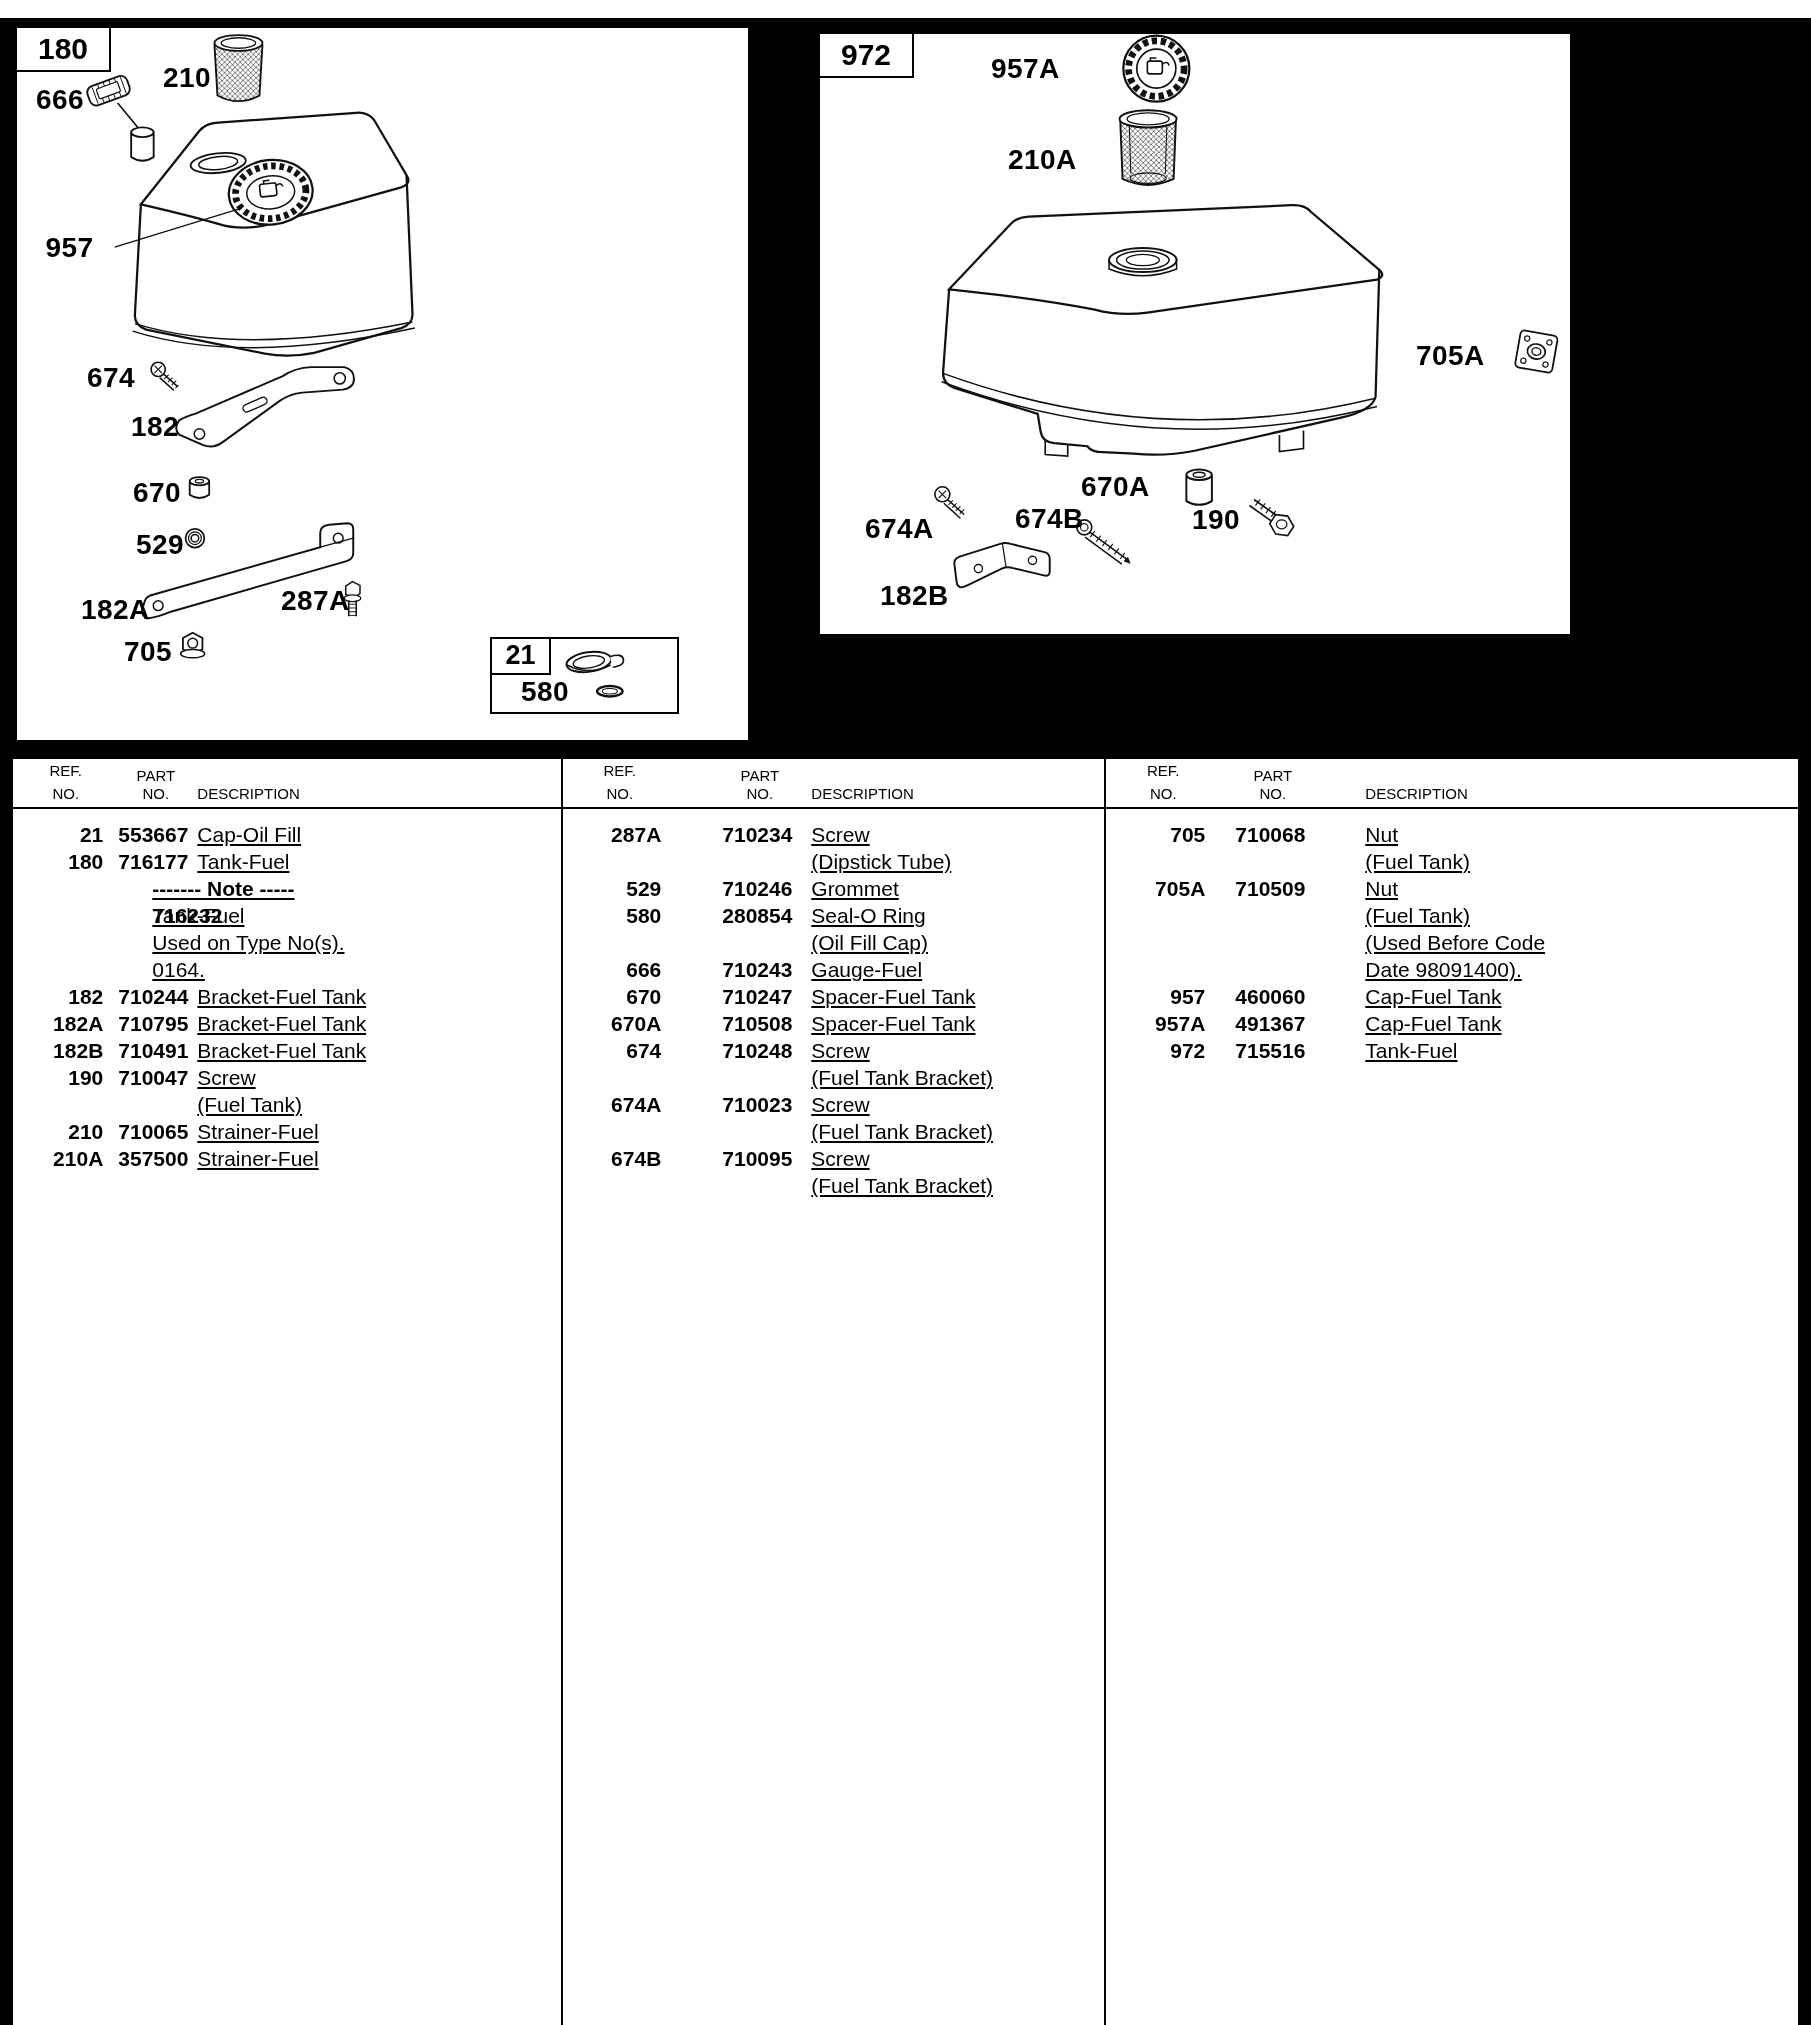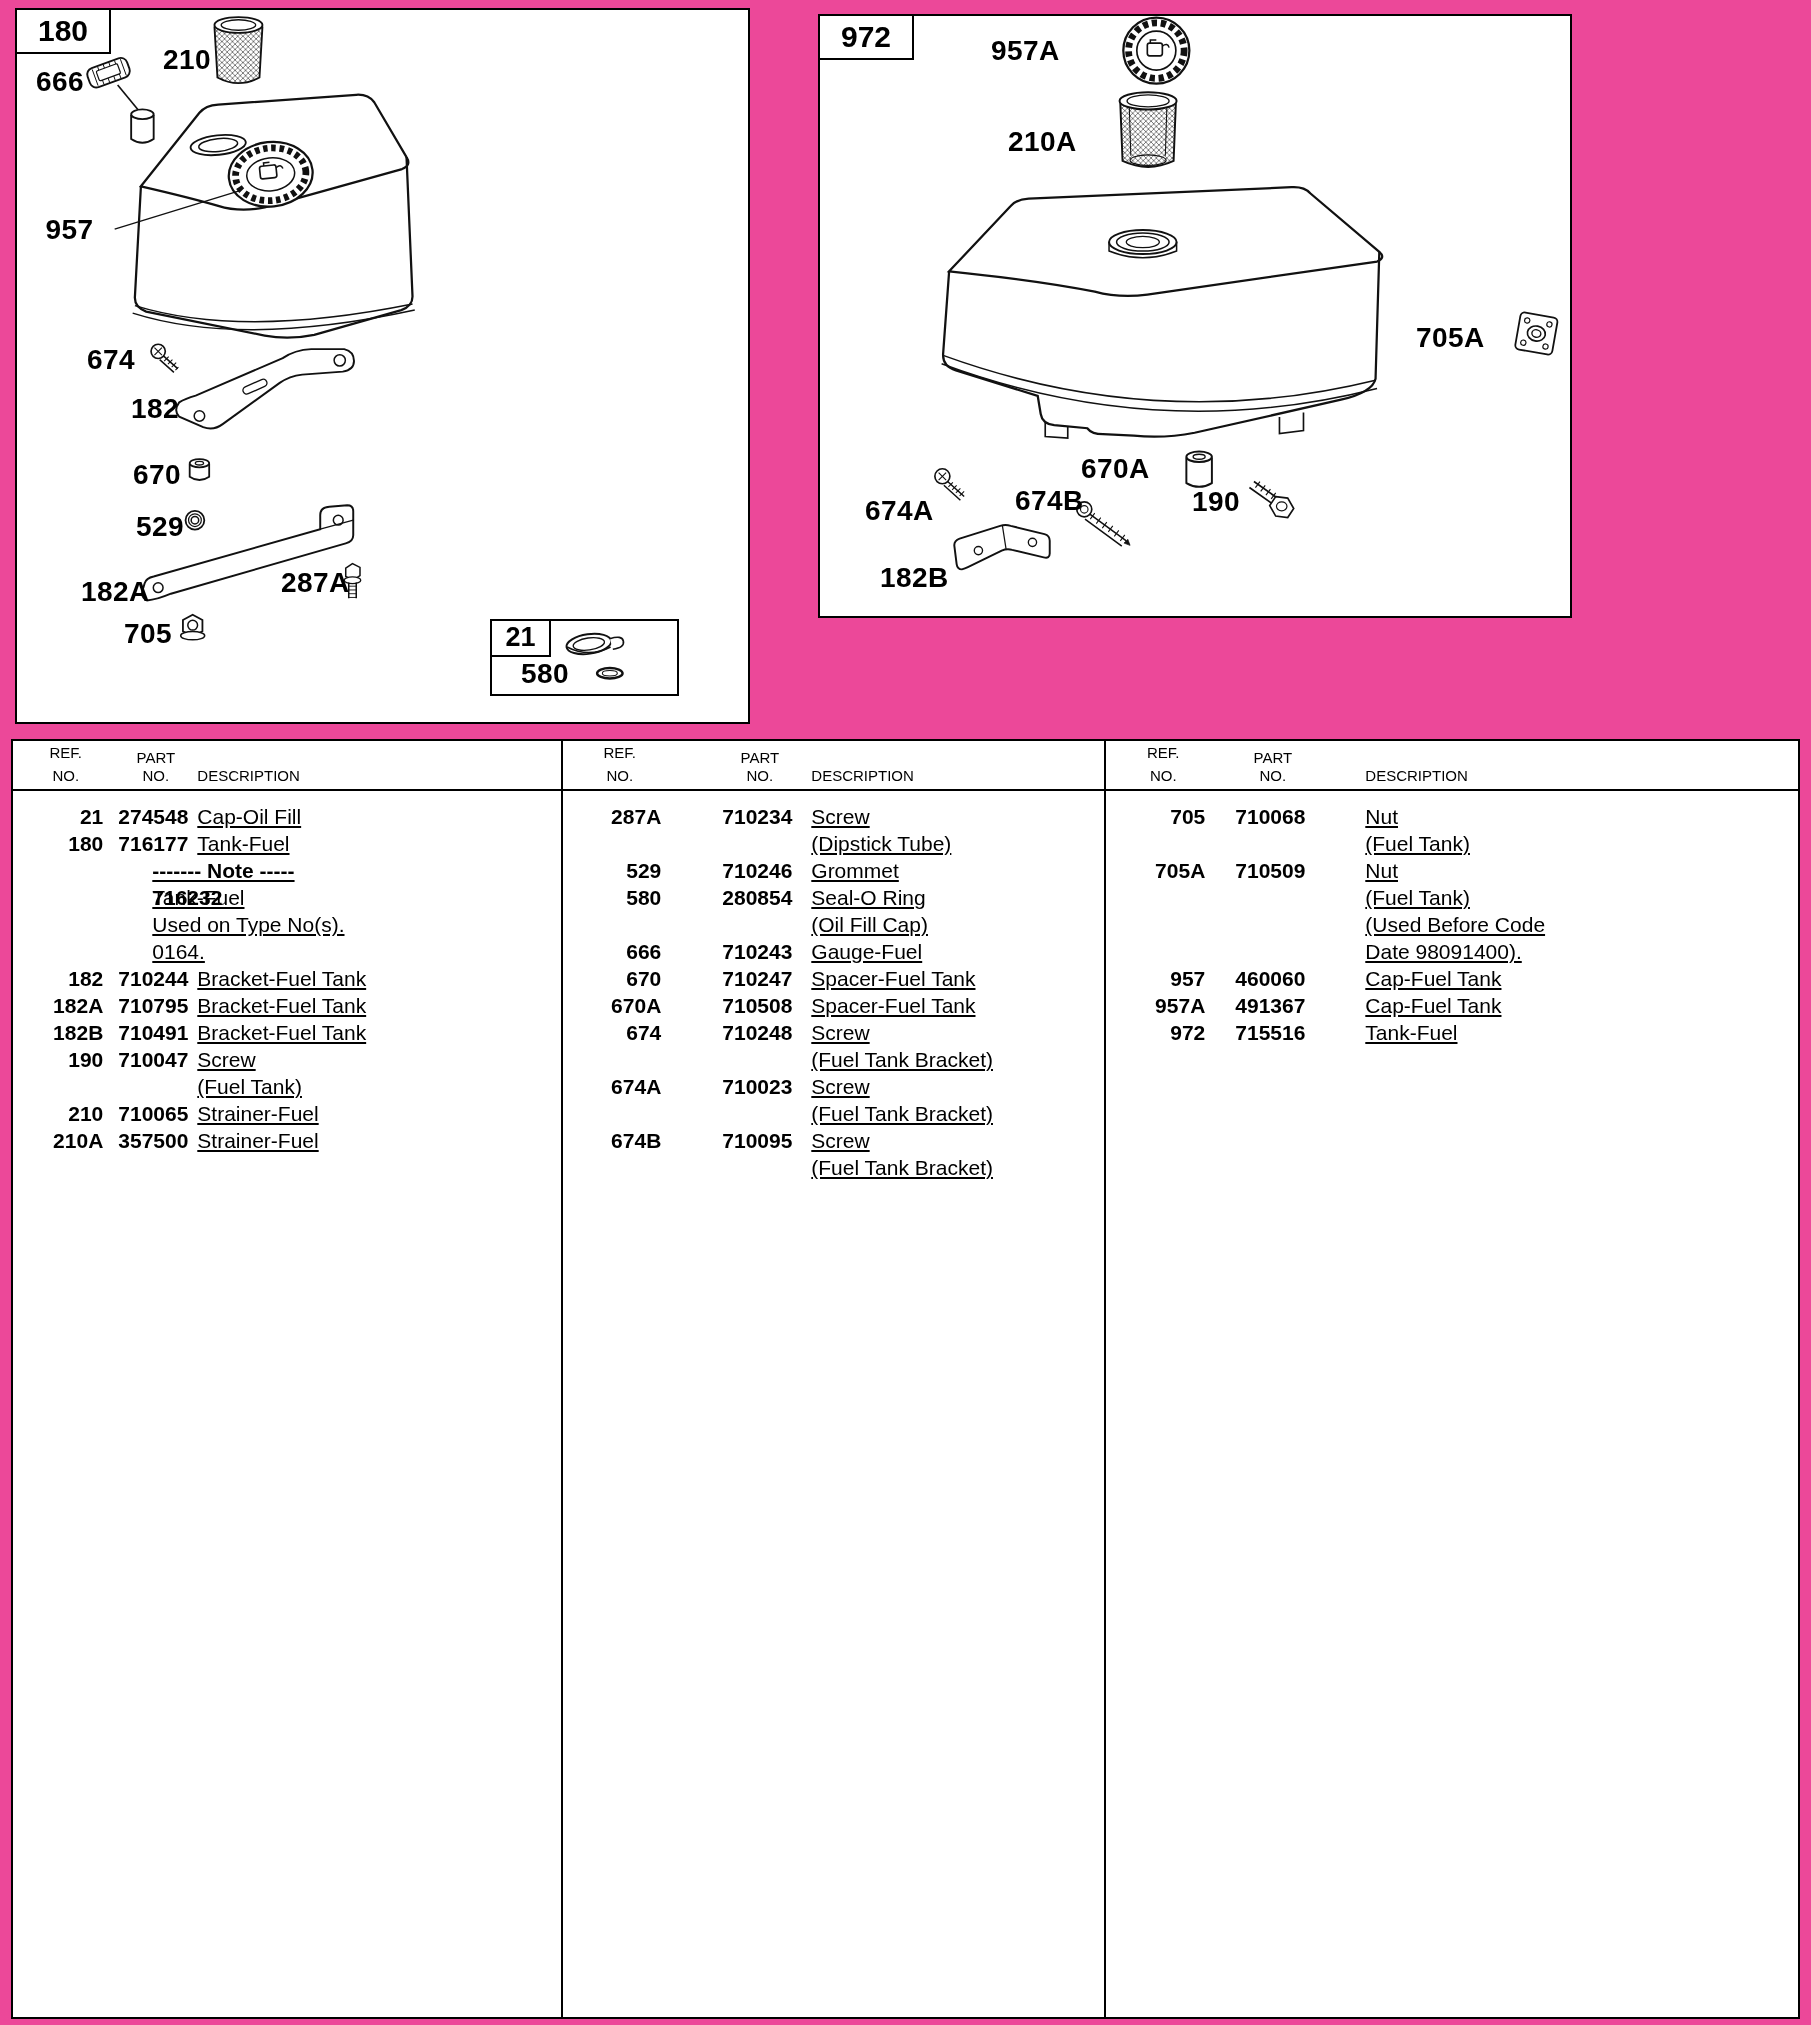--- a/index.html
+++ b/index.html
@@ -1,21 +1,21 @@
 <!DOCTYPE html>
 <html style="font-size:12px"><head>
 <meta charset="utf-8">
 <style>
   * { margin:0; padding:0; box-sizing:border-box; }
   html,body { background:#ffffff; }
   body {
     width:1811px; height:2025px; position:relative;
     font-family:"Liberation Sans", sans-serif; color:#000;
   }
-  .page { position:absolute; inset:0; background:#ec4899; }
+  .page { position:absolute; inset:0; background:#000000;margin-top:18px; }
 
   
   .diagram-box { position:absolute; border:2.3px solid #000; background:#fff; }
   .box-180 { left:15px;  top:7.5px; width:735px;  height:716px; }
   .box-972 { left:818px; top:13.5px; width:754px; height:604px; }
   .diagram-box svg.art { position:absolute; left:0; top:0; width:100%; height:100%; }
 
   .corner-label {
     position:absolute; left:0; top:0; background:#fff;
     border-right:2.3px solid #000; border-bottom:2.3px solid #000;
@@ -287,21 +287,21 @@
       <div class="thead">
         <span class="h-ref1">REF.</span>
         <span class="h-ref2">NO.</span>
         <span class="h-part1">PART</span>
         <span class="h-part2">NO.</span>
         <span class="h-desc">DESCRIPTION</span>
       </div>
       <div class="rows">
           <div class="trow">
             <span class="ref">21</span>
-            <span class="part">274548</span>
+            <span class="part">553667</span>
             <span class="desc">Cap-Oil Fill</span>
           </div>
           <div class="trow">
             <span class="ref">180</span>
             <span class="part">716177</span>
             <span class="desc">Tank-Fuel</span>
           </div>
           <div class="trow note">
             <span class="desc b">------- Note -----</span>
           </div>

